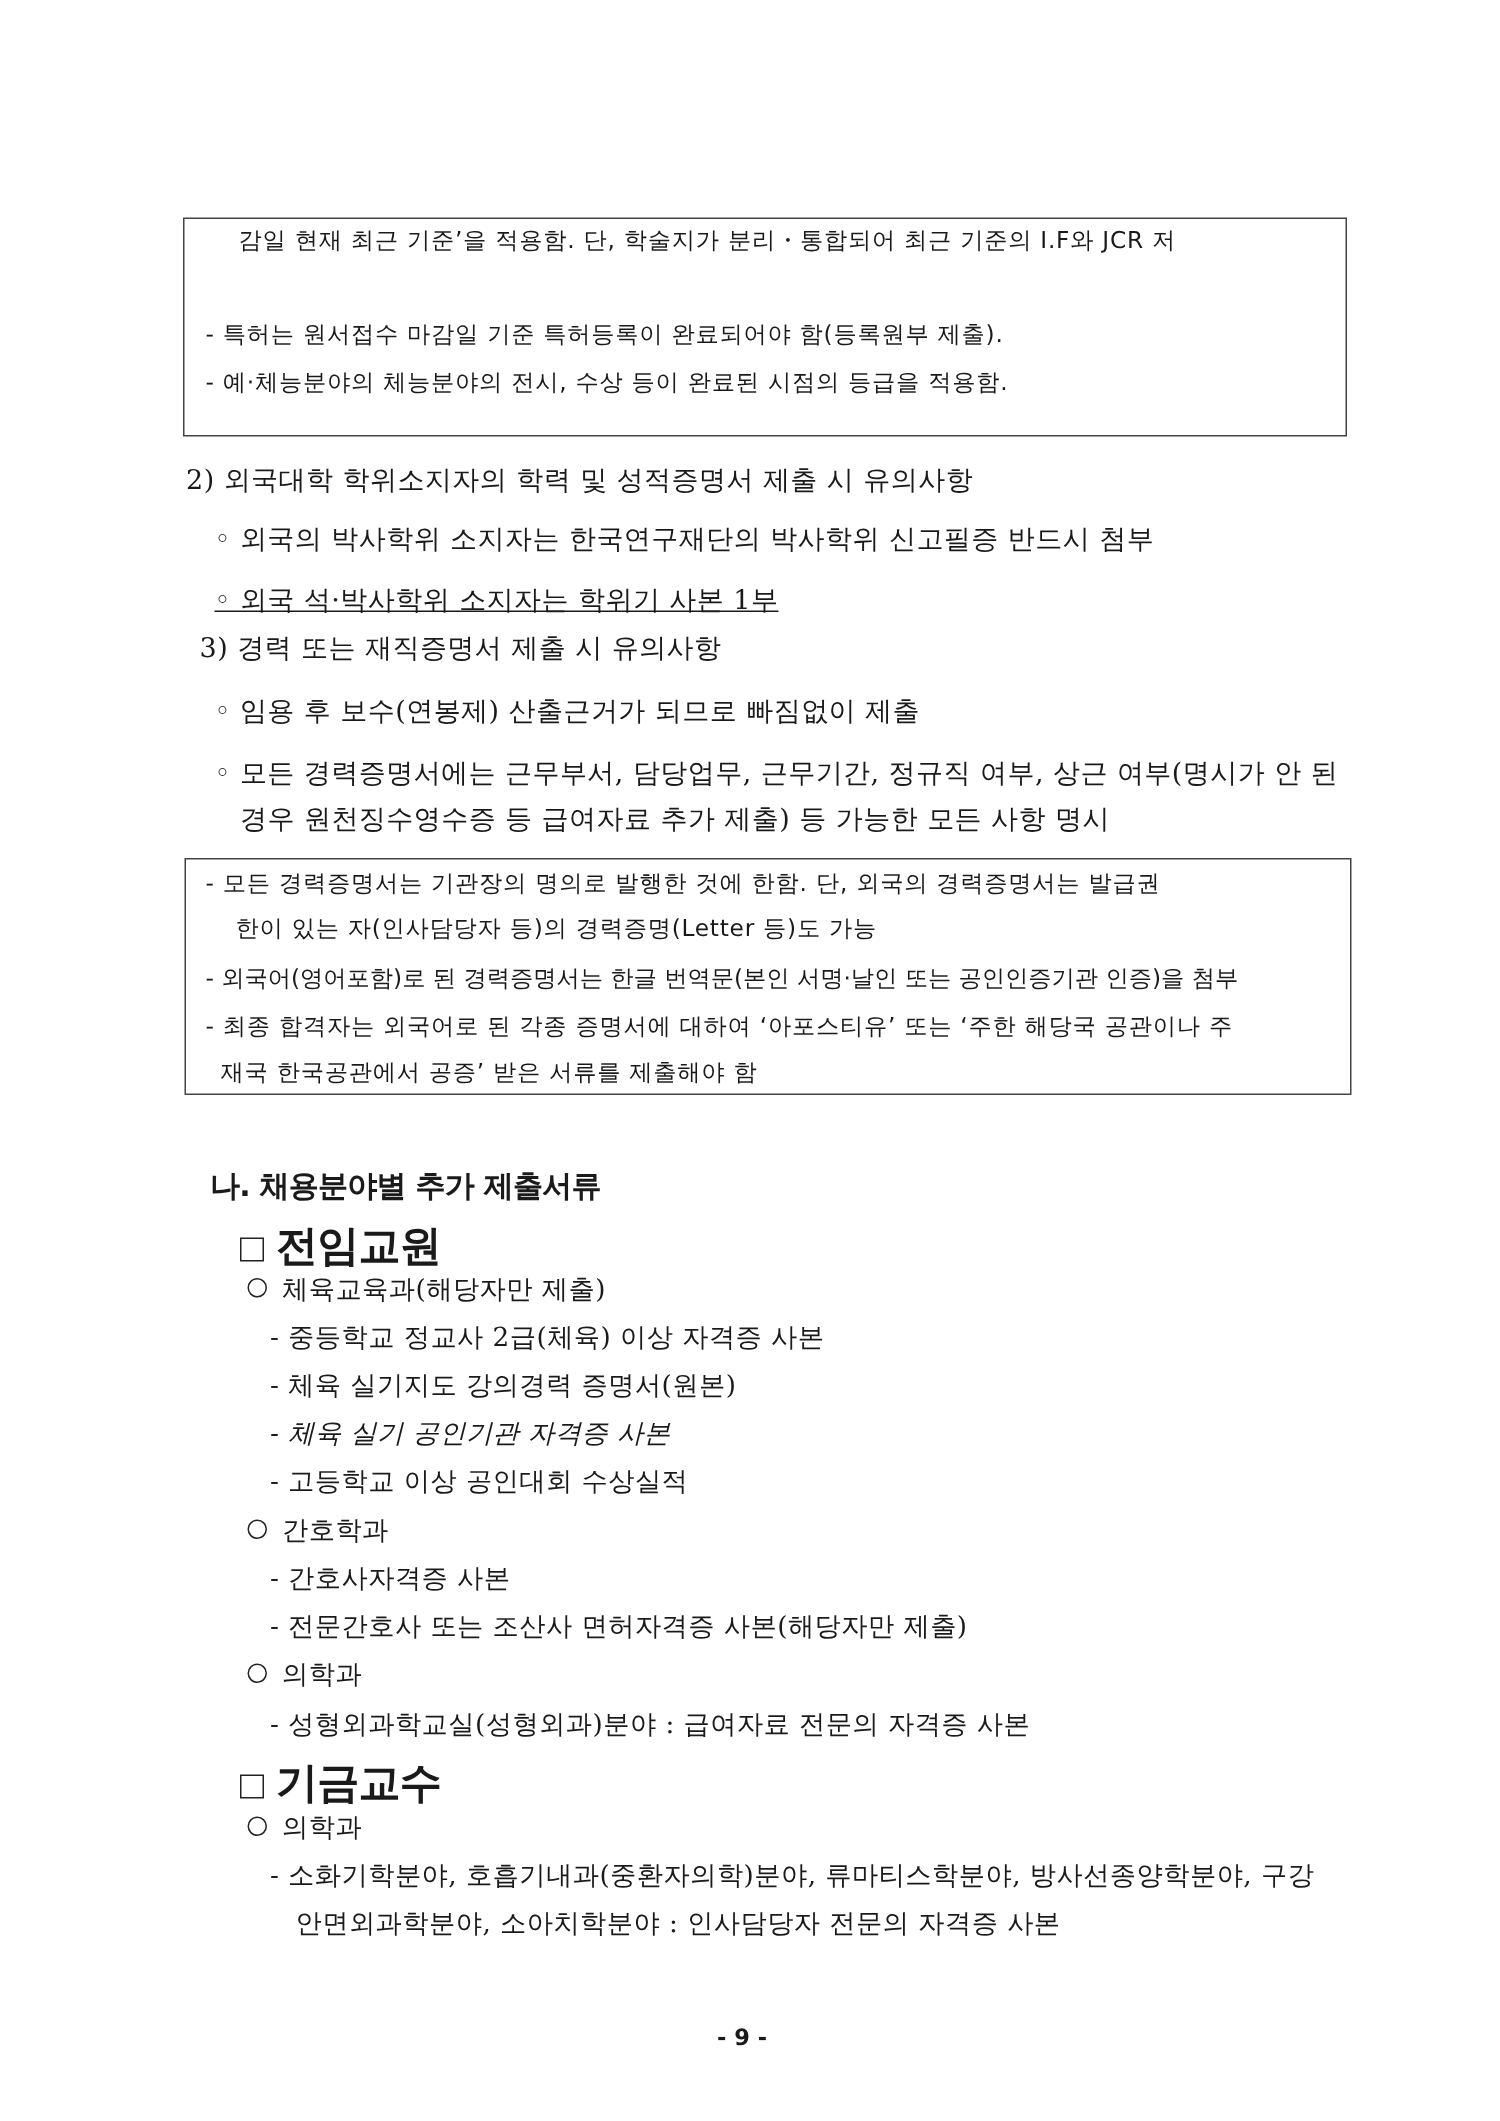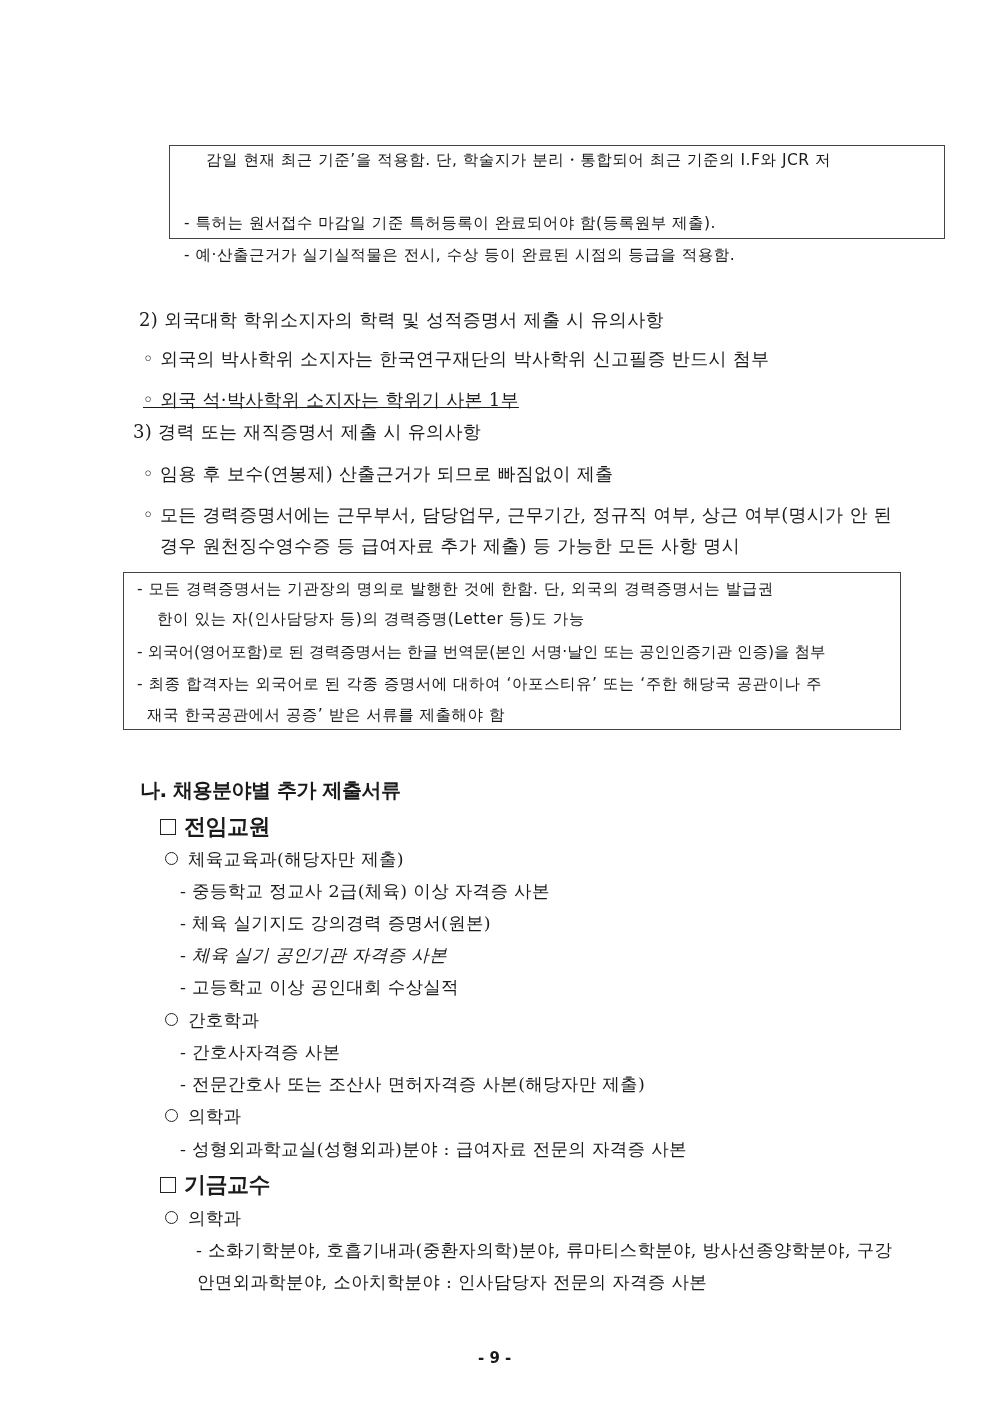--- a/index.html
+++ b/index.html
@@ -11,41 +11,41 @@
     .abs { position: absolute; white-space: nowrap; }
     .box {
       position: absolute; border: 1.5px solid #444; box-sizing: border-box;
     }
     .gothic { font-family: "DejaVu Sans", "Liberation Sans", sans-serif; }
     .serif { font-family: "DejaVu Serif", "Liberation Serif", serif; }
     .boxline { font-size: 15.5px; letter-spacing: 0.5px; }
     .body-line { font-size: 18px; letter-spacing: 0.3px; }
     .sub-line { font-size: 17.5px; letter-spacing: 0.3px; }
     .heading { font-weight: bold; font-size: 20px; letter-spacing: -0.5px; }
-    .subheading { font-weight: bold; font-size: 22px; letter-spacing: -0.5px; }
+    .subheading { font-weight: bold; font-size: 28px; letter-spacing: -0.5px; }
     .sq {
       display: inline-block; width: 16px; height: 16px; border: 1.2px solid #222;
       box-sizing: border-box; margin-right: 8px; vertical-align: -1px;
     }
     .circ {
       display: inline-block; width: 13px; height: 13px; border: 1.2px solid #222;
       border-radius: 50%; box-sizing: border-box; margin-right: 10px; vertical-align: 0px;
     }
     .page-num { font-weight: bold; font-size: 15px; }
   </style>
 </head>
 <body>
 
-<div class="box" style="left:122px; top:145px; width:776px; height:94px;margin-left:47px;">
+<div class="box" style="left:122px; top:145px; width:776px; height:146px;">
   <div class="abs gothic boxline" style="left:36px; top:4px;">감일 현재 최근 기준’을 적용함. 단, 학술지가 분리・통합되어 최근 기준의 I.F와 JCR 저</div>
   <div class="abs gothic boxline" style="left:14px; top:67px;">- 특허는 원서접수 마감일 기준 특허등록이 완료되어야 함(등록원부 제출).</div>
-  <div class="abs gothic boxline" style="left:14px; top:99px;">- 예·산출근거가 실기실적물은 전시, 수상 등이 완료된 시점의 등급을 적용함.</div>
+  <div class="abs gothic boxline" style="left:14px; top:99px;">- 예·체능분야의 체능분야의 전시, 수상 등이 완료된 시점의 등급을 적용함.</div>
 </div>
 
-<div class="abs serif body-line" style="left:139px; top:308px;text-align:right;">2) 외국대학 학위소지자의 학력 및 성적증명서 제출 시 유의사항</div>
+<div class="abs serif body-line" style="left:124px; top:308px;text-align:right;">2) 외국대학 학위소지자의 학력 및 성적증명서 제출 시 유의사항</div>
 <div class="abs serif body-line" style="left:143px; top:347px;">◦ 외국의 박사학위 소지자는 한국연구재단의 박사학위 신고필증 반드시 첨부</div>
 <div class="abs serif body-line" style="left:143px; top:388px;text-decoration:underline;">◦ 외국 석·박사학위 소지자는 학위기 사본 1부</div>
 
 <div class="abs serif body-line" style="left:133px; top:420px;">3) 경력 또는 재직증명서 제출 시 유의사항</div>
 <div class="abs serif body-line" style="left:143px; top:462px;">◦ 임용 후 보수(연봉제) 산출근거가 되므로 빠짐없이 제출</div>
 <div class="abs serif body-line" style="left:143px; top:503px;">◦ 모든 경력증명서에는 근무부서, 담당업무, 근무기간, 정규직 여부, 상근 여부(명시가 안 된</div>
 <div class="abs serif body-line" style="left:160px; top:534px;">경우 원천징수영수증 등 급여자료 추가 제출) 등 가능한 모든 사항 명시</div>
 
 <div class="box" style="left:123px; top:572px; width:778px; height:158px;">
   <div class="abs gothic boxline" style="left:13px; top:6px;">- 모든 경력증명서는 기관장의 명의로 발행한 것에 한함. 단, 외국의 경력증명서는 발급권</div>
@@ -80,16 +80,16 @@
 </div>
 <div class="abs serif sub-line" style="left:180px; top:1137px;">- 성형외과학교실(성형외과)분야 : 급여자료 전문의 자격증 사본</div>
 
 <div class="abs gothic subheading" style="left:160px; top:1170px;">
   <span class="sq"></span><span>기금교수</span>
 </div>
 
 <div class="abs serif sub-line" style="left:165px; top:1206px;">
   <span class="circ"></span><span>의학과</span>
 </div>
-<div class="abs serif sub-line" style="left:196px; top:1238px;text-align:right;">- 소화기학분야, 호흡기내과(중환자의학)분야, 류마티스학분야, 방사선종양학분야, 구강</div>
+<div class="abs serif sub-line" style="left:180px; top:1238px;text-align:right;">- 소화기학분야, 호흡기내과(중환자의학)분야, 류마티스학분야, 방사선종양학분야, 구강</div>
 <div class="abs serif sub-line" style="left:197px; top:1270px;">안면외과학분야, 소아치학분야 : 인사담당자 전문의 자격증 사본</div>
 
 <div class="abs gothic page-num" style="left:478px; top:1349px;">- 9 -</div>
 
 </body></html>

